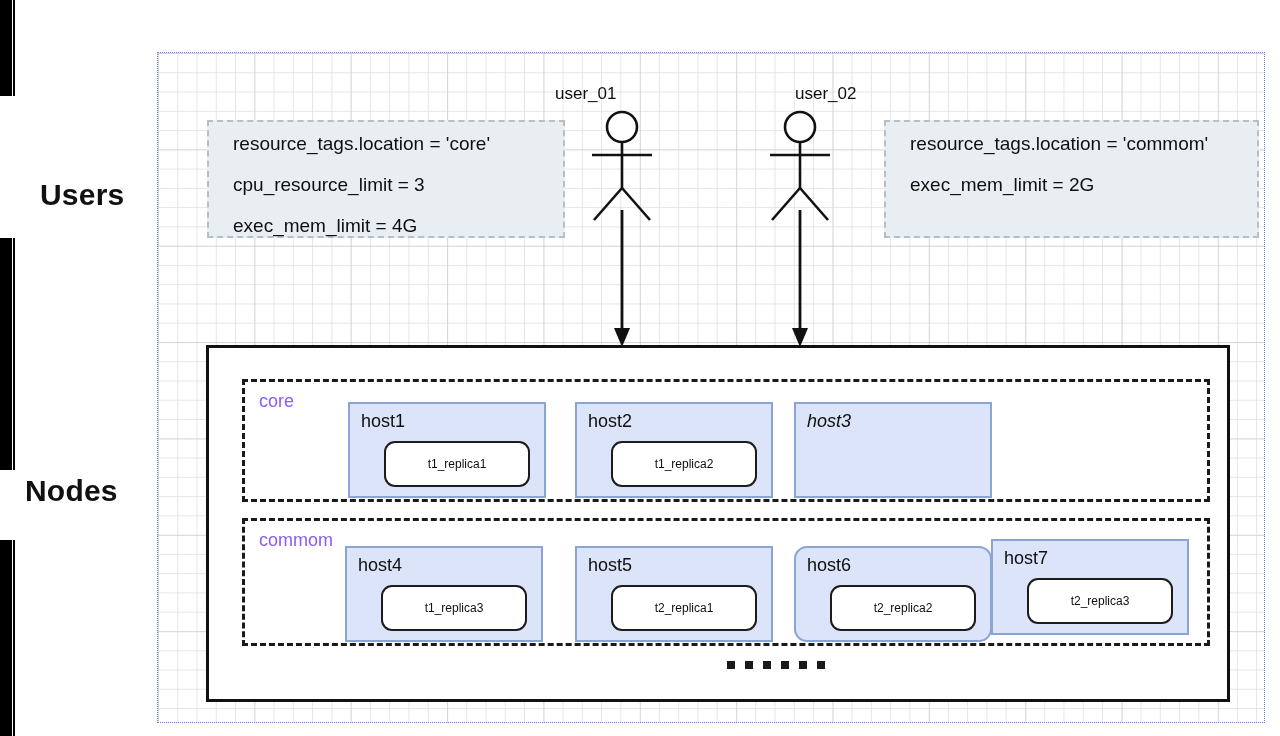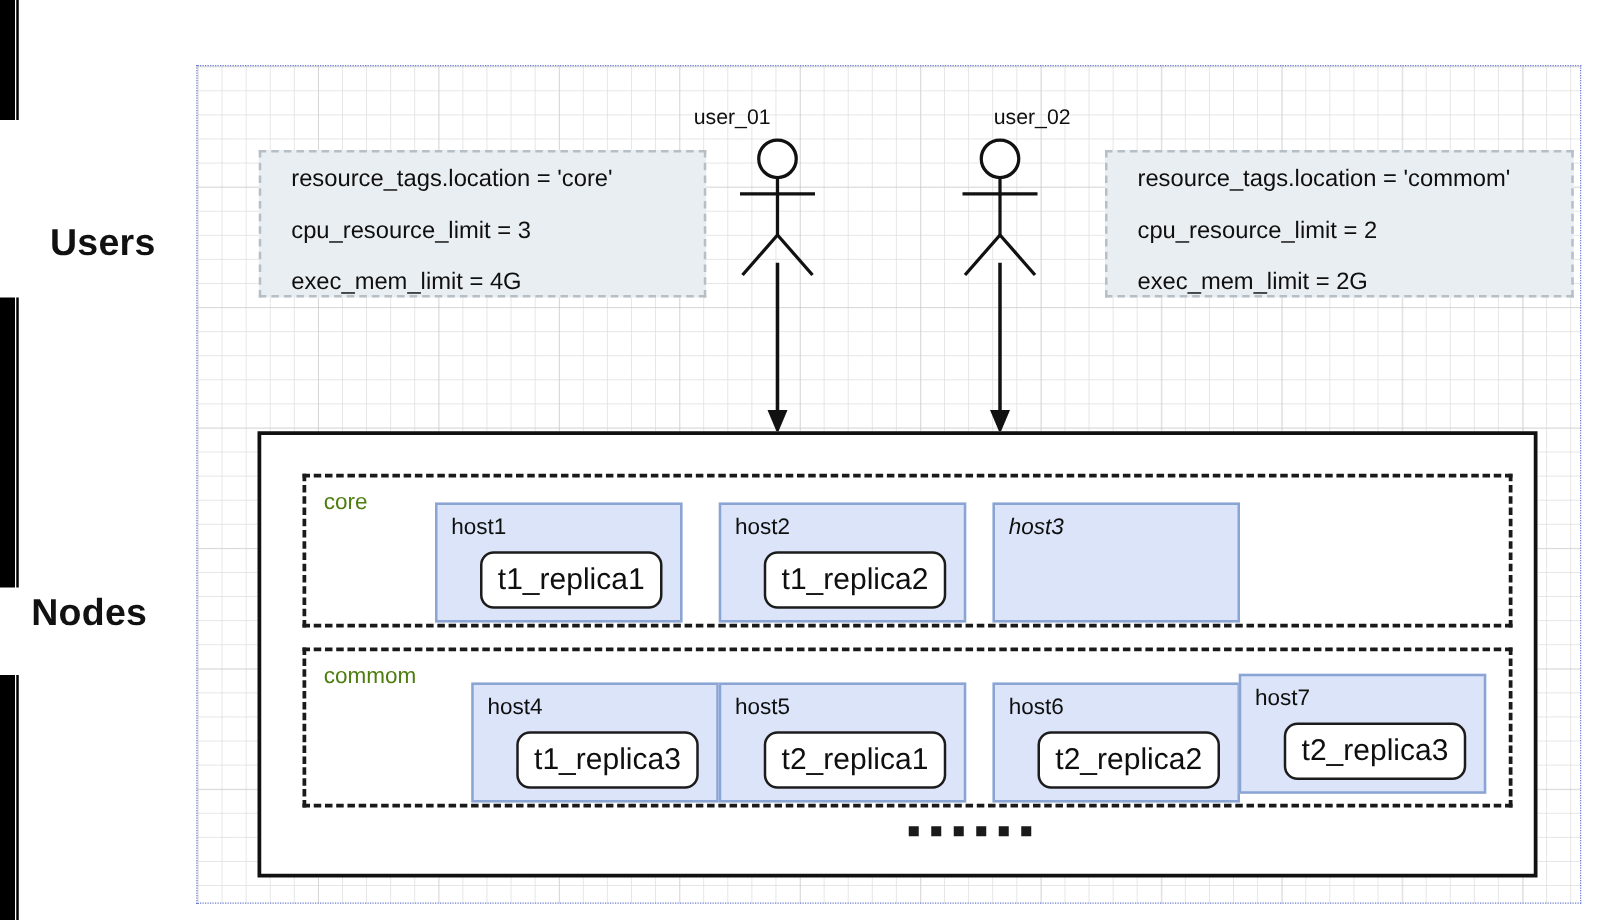--- a/index.html
+++ b/index.html
@@ -114,21 +114,21 @@
     position: absolute;
     box-sizing: border-box;
     border: 3px dashed #1a1a1a;
     background: transparent;
   }
   .loc-name {
     position: absolute;
     left: 14px;
     top: 9px;
     font-size: 18px;
-    color: #4d7c0f;
+    color: #8b5cf6;
     white-space: nowrap;
   }
 
   
   .host {
     position: absolute;
     box-sizing: border-box;
     background: #dbe4f8;
     border: 2px solid #8aa5d4;
   }
@@ -144,21 +144,21 @@
   
   .replica {
     position: absolute;
     box-sizing: border-box;
     background: #ffffff;
     border: 2.5px solid #1c1c1c;
     border-radius: 11px;
     display: flex;
     align-items: center;
     justify-content: center;
-    font-size: 24px;
+    font-size: 12px;
     color: #0f0f0f;
     white-space: nowrap;
   }
 
   
   #ellipsis {
     position: absolute;
     display: flex;
     gap: 10px;
     align-items: center;
@@ -219,21 +219,20 @@
     <line x1="42" y1="78" x2="70" y2="110" stroke="#111111" stroke-width="2.6"></line>
   </svg>
 
   <svg class="actor-svg" style="left:784px; top:210px;" width="32" height="138" viewBox="0 0 32 138">
     <line x1="16" y1="0" x2="16" y2="126" stroke="#111111" stroke-width="2.8"></line>
     <polygon points="16,137 8,118 24,118" fill="#111111"></polygon>
   </svg>
 
   <div class="note" style="left:855px; top:120px; width:375px; height:118px;margin-left:29px;">
     <div class="line">resource_tags.location = 'commom'</div>
-    <div class="line">cpu_resource_limit = 2</div>
     <div class="line">exec_mem_limit = 2G</div>
   </div>
 
   <div id="nodes-box">
 
     <div class="loc-group" style="left:33px; top:31px; width:968px; height:123px;">
       <div class="loc-name">core</div>
     </div>
 
     <div class="host" style="left:139px; top:54px; width:198px; height:96px;">
@@ -247,31 +246,31 @@
     </div>
 
     <div class="host" style="left:585px; top:54px; width:198px; height:96px;font-style:italic;">
       <div class="host-name">host3</div>
     </div>
 
     <div class="loc-group" style="left:33px; top:170px; width:968px; height:128px;">
       <div class="loc-name">commom</div>
     </div>
 
-    <div class="host" style="left:136px; top:198px; width:198px; height:96px;margin-left:32px;">
+    <div class="host" style="left:136px; top:198px; width:198px; height:96px;">
       <div class="host-name">host4</div>
       <div class="replica" style="left:34px; top:37px; width:146px; height:46px;">t1_replica3</div>
     </div>
 
     <div class="host" style="left:366px; top:198px; width:198px; height:96px;">
       <div class="host-name">host5</div>
       <div class="replica" style="left:34px; top:37px; width:146px; height:46px;">t2_replica1</div>
     </div>
 
-    <div class="host" style="left:585px; top:198px; width:198px; height:96px;">
+    <div class="host" style="left:585px; top:198px; width:198px; height:96px;border-radius:13px;">
       <div class="host-name">host6</div>
       <div class="replica" style="left:34px; top:37px; width:146px; height:46px;">t2_replica2</div>
     </div>
 
     <div class="host" style="left:782px; top:191px; width:198px; height:96px;">
       <div class="host-name">host7</div>
       <div class="replica" style="left:34px; top:37px; width:146px; height:46px;">t2_replica3</div>
     </div>
 
     <div id="ellipsis" style="left:518px; top:313px;">

